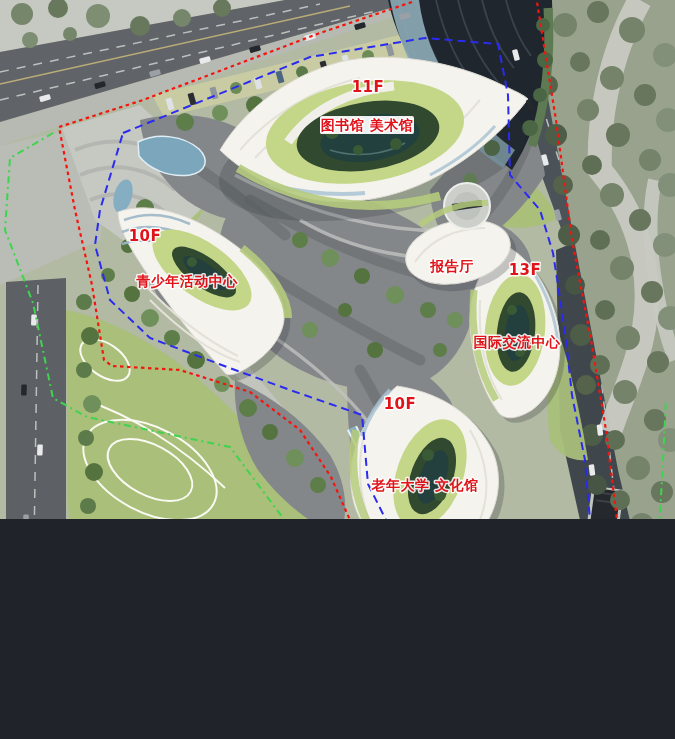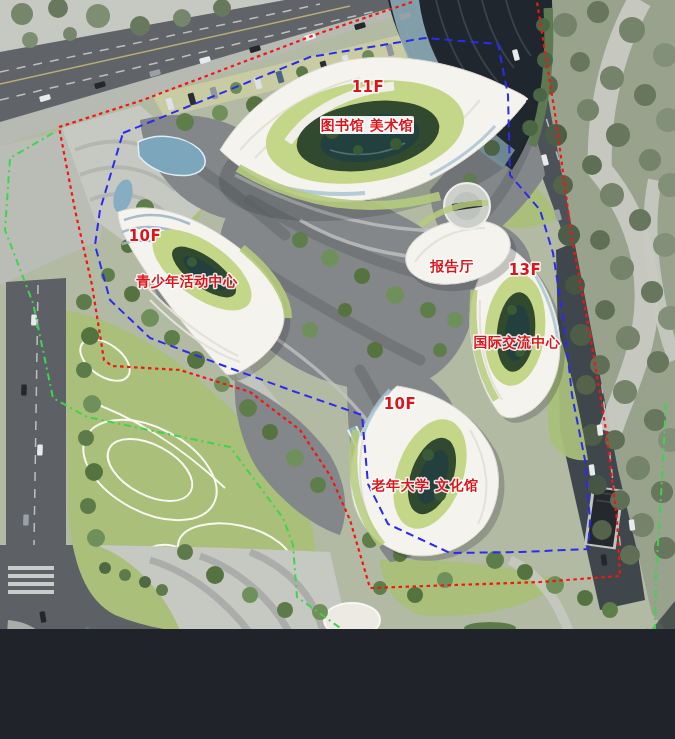--- a/index.html
+++ b/index.html
@@ -1,16 +1,16 @@
 <!DOCTYPE html>
 <html><head>
 <meta charset="utf-8">
 <style>
   html,body{margin:0;padding:0;background:#20242a;}
-  .stage{width:675px;height:629px;position:relative;overflow:hidden;
+  .stage{width:675px;height:519px;position:relative;overflow:hidden;
          font-family:"DejaVu Sans",sans-serif;}
   svg{display:block}
   .map-label{font-family:"DejaVu Sans",sans-serif;font-weight:bold;
              paint-order:stroke fill;stroke:#ffffff;stroke-width:3px;
              stroke-linejoin:round;stroke-opacity:.88;letter-spacing:.5px;}
   .lbl-lg{font-size:15px;}
   .lbl-md{font-size:14px;}
   .dash-red{fill:none;stroke-width:2.2;stroke-dasharray:3.5 3.5;}
   .dash-blue{fill:none;stroke-width:2;stroke-dasharray:8 5;}
   .dash-green{fill:none;stroke-width:2;stroke-dasharray:7 4 2 4;}

